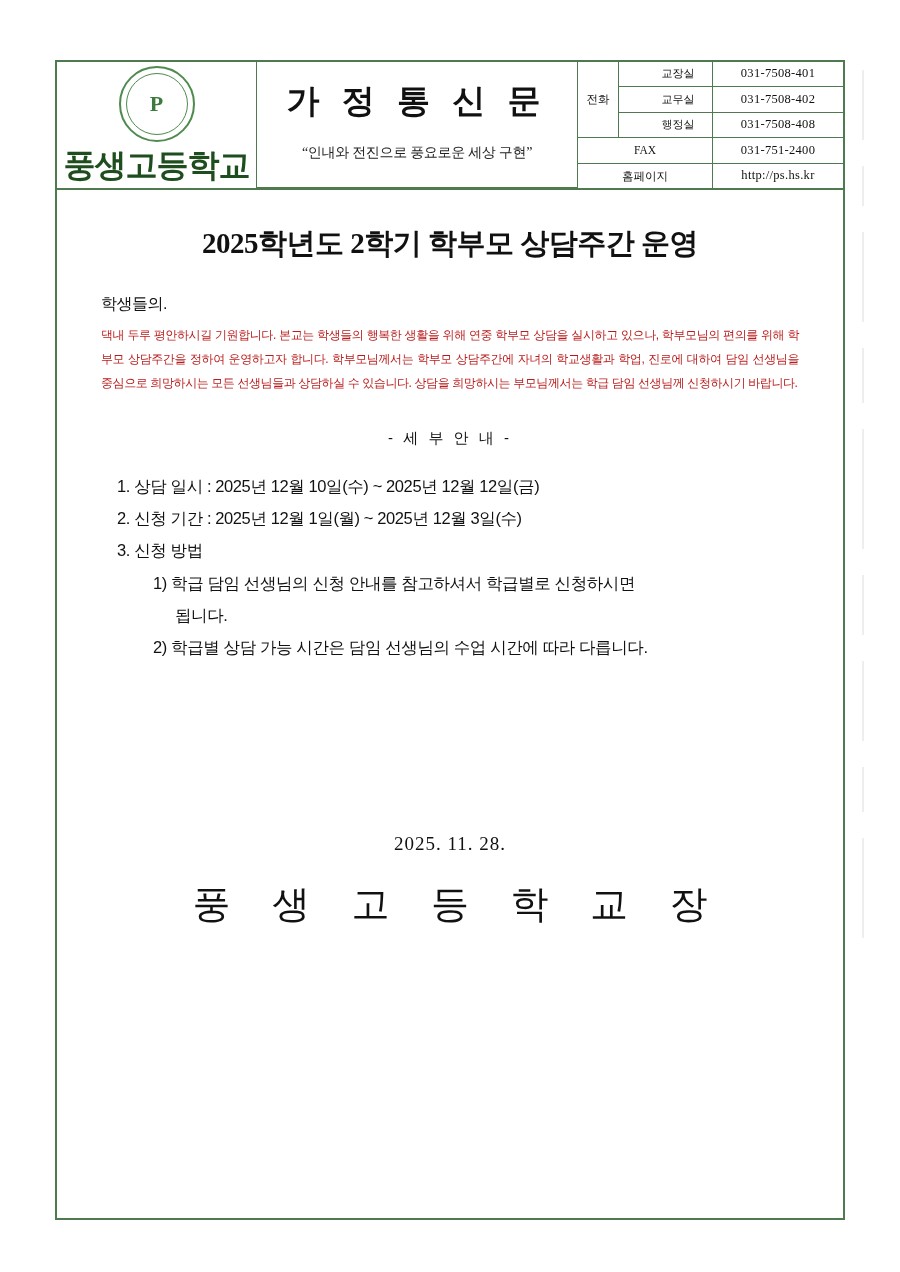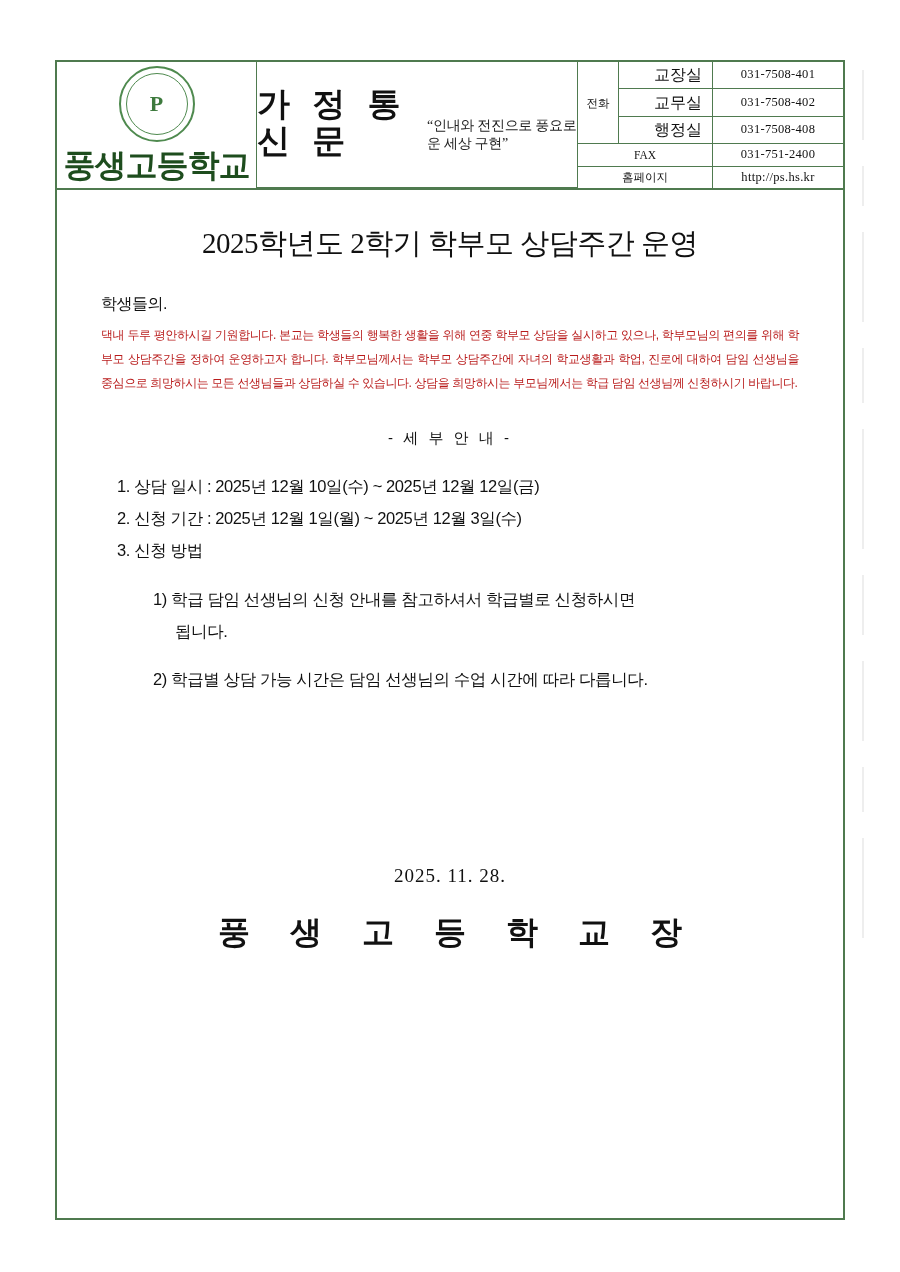--- a/index.html
+++ b/index.html
@@ -82,21 +82,21 @@
   .title-cell {
     flex: 1;
     box-sizing: border-box;
     border-right: 1.5px solid #4f7a4f;
     display: flex;
     flex-direction: column;
   }
   .title-top {
     flex: 1;
     display: flex;
-    flex-direction: row;
+    flex-direction: column;
     align-items: center;
     justify-content: center;
     border-bottom: 1.5px solid #4f7a4f;
     padding: 4px 0 8px 0;
   }
   .paper-title {
     font-size: 33px;
     font-weight: bold;
     letter-spacing: 7px;
     color: #111;
@@ -130,38 +130,38 @@
     font-size: 12px;
   }
   .contact-table td {
     border: 1px solid #4f7a4f;
     padding: 1px 3px;
     text-align: center;
     line-height: 1.25;
     white-space: nowrap;
   }
   .contact-table td.label { width: 34px; font-size: 11.5px; }
-  .contact-table td.sublabel { width: 62px; font-size: 16px; padding-left: 28px; }
+  .contact-table td.sublabel { width: 62px; font-size: 11px; padding-left: 28px; }
   .contact-table td.value { font-size: 12.5px; letter-spacing: 0.3px; }
   .contact-table tr td:first-child { border-left: none; }
   .contact-table tr td:last-child { border-right: none; }
   .contact-table tr:first-child td { border-top: none; }
   .contact-table tr:last-child td { border-bottom: none; }
 
   
   .body-area {
     padding: 34px 44px 0 44px;
     box-sizing: border-box;
     font-family: "Liberation Sans", "DejaVu Sans", sans-serif;
   }
 
   .doc-title {
     text-align: center;
     font-size: 29px;
-    font-weight: normal;
+    font-weight: bold;
     letter-spacing: -0.5px;
     color: #111;
     margin-bottom: 30px;
     font-family: "Liberation Serif", "DejaVu Serif", serif;
   }
 
   .salutation {
     font-size: 16px;
     margin-bottom: 8px;
     letter-spacing: -0.5px;
@@ -182,36 +182,36 @@
     margin: 34px 0 22px 0;
     letter-spacing: 3px;
   }
 
   .items {
     font-size: 16.5px;
     line-height: 1.95;
     letter-spacing: -0.4px;
   }
   .item { padding-left: 16px; }
-  .subitem { padding-left: 52px; margin-top: 16px; }
+  .subitem { padding-left: 52px; }
   .subitem-cont { padding-left: 74px; }
 
   .signature-block {
     margin-top: 170px;
     text-align: center;
   }
   .sig-date {
     font-size: 19px;
     letter-spacing: 1px;
     font-family: "Liberation Serif", "DejaVu Serif", serif;
     margin-bottom: 24px;
   }
   .sig-name {
-    font-size: 32px;
-    font-weight: bold;
+    font-size: 38px;
+    font-weight: normal;
     letter-spacing: 16px;
     padding-left: 16px;
     font-family: "Liberation Serif", "DejaVu Serif", serif;
   }
 
   
   .edge-marks {
     position: absolute;
     right: 12px;
     top: 70px;

